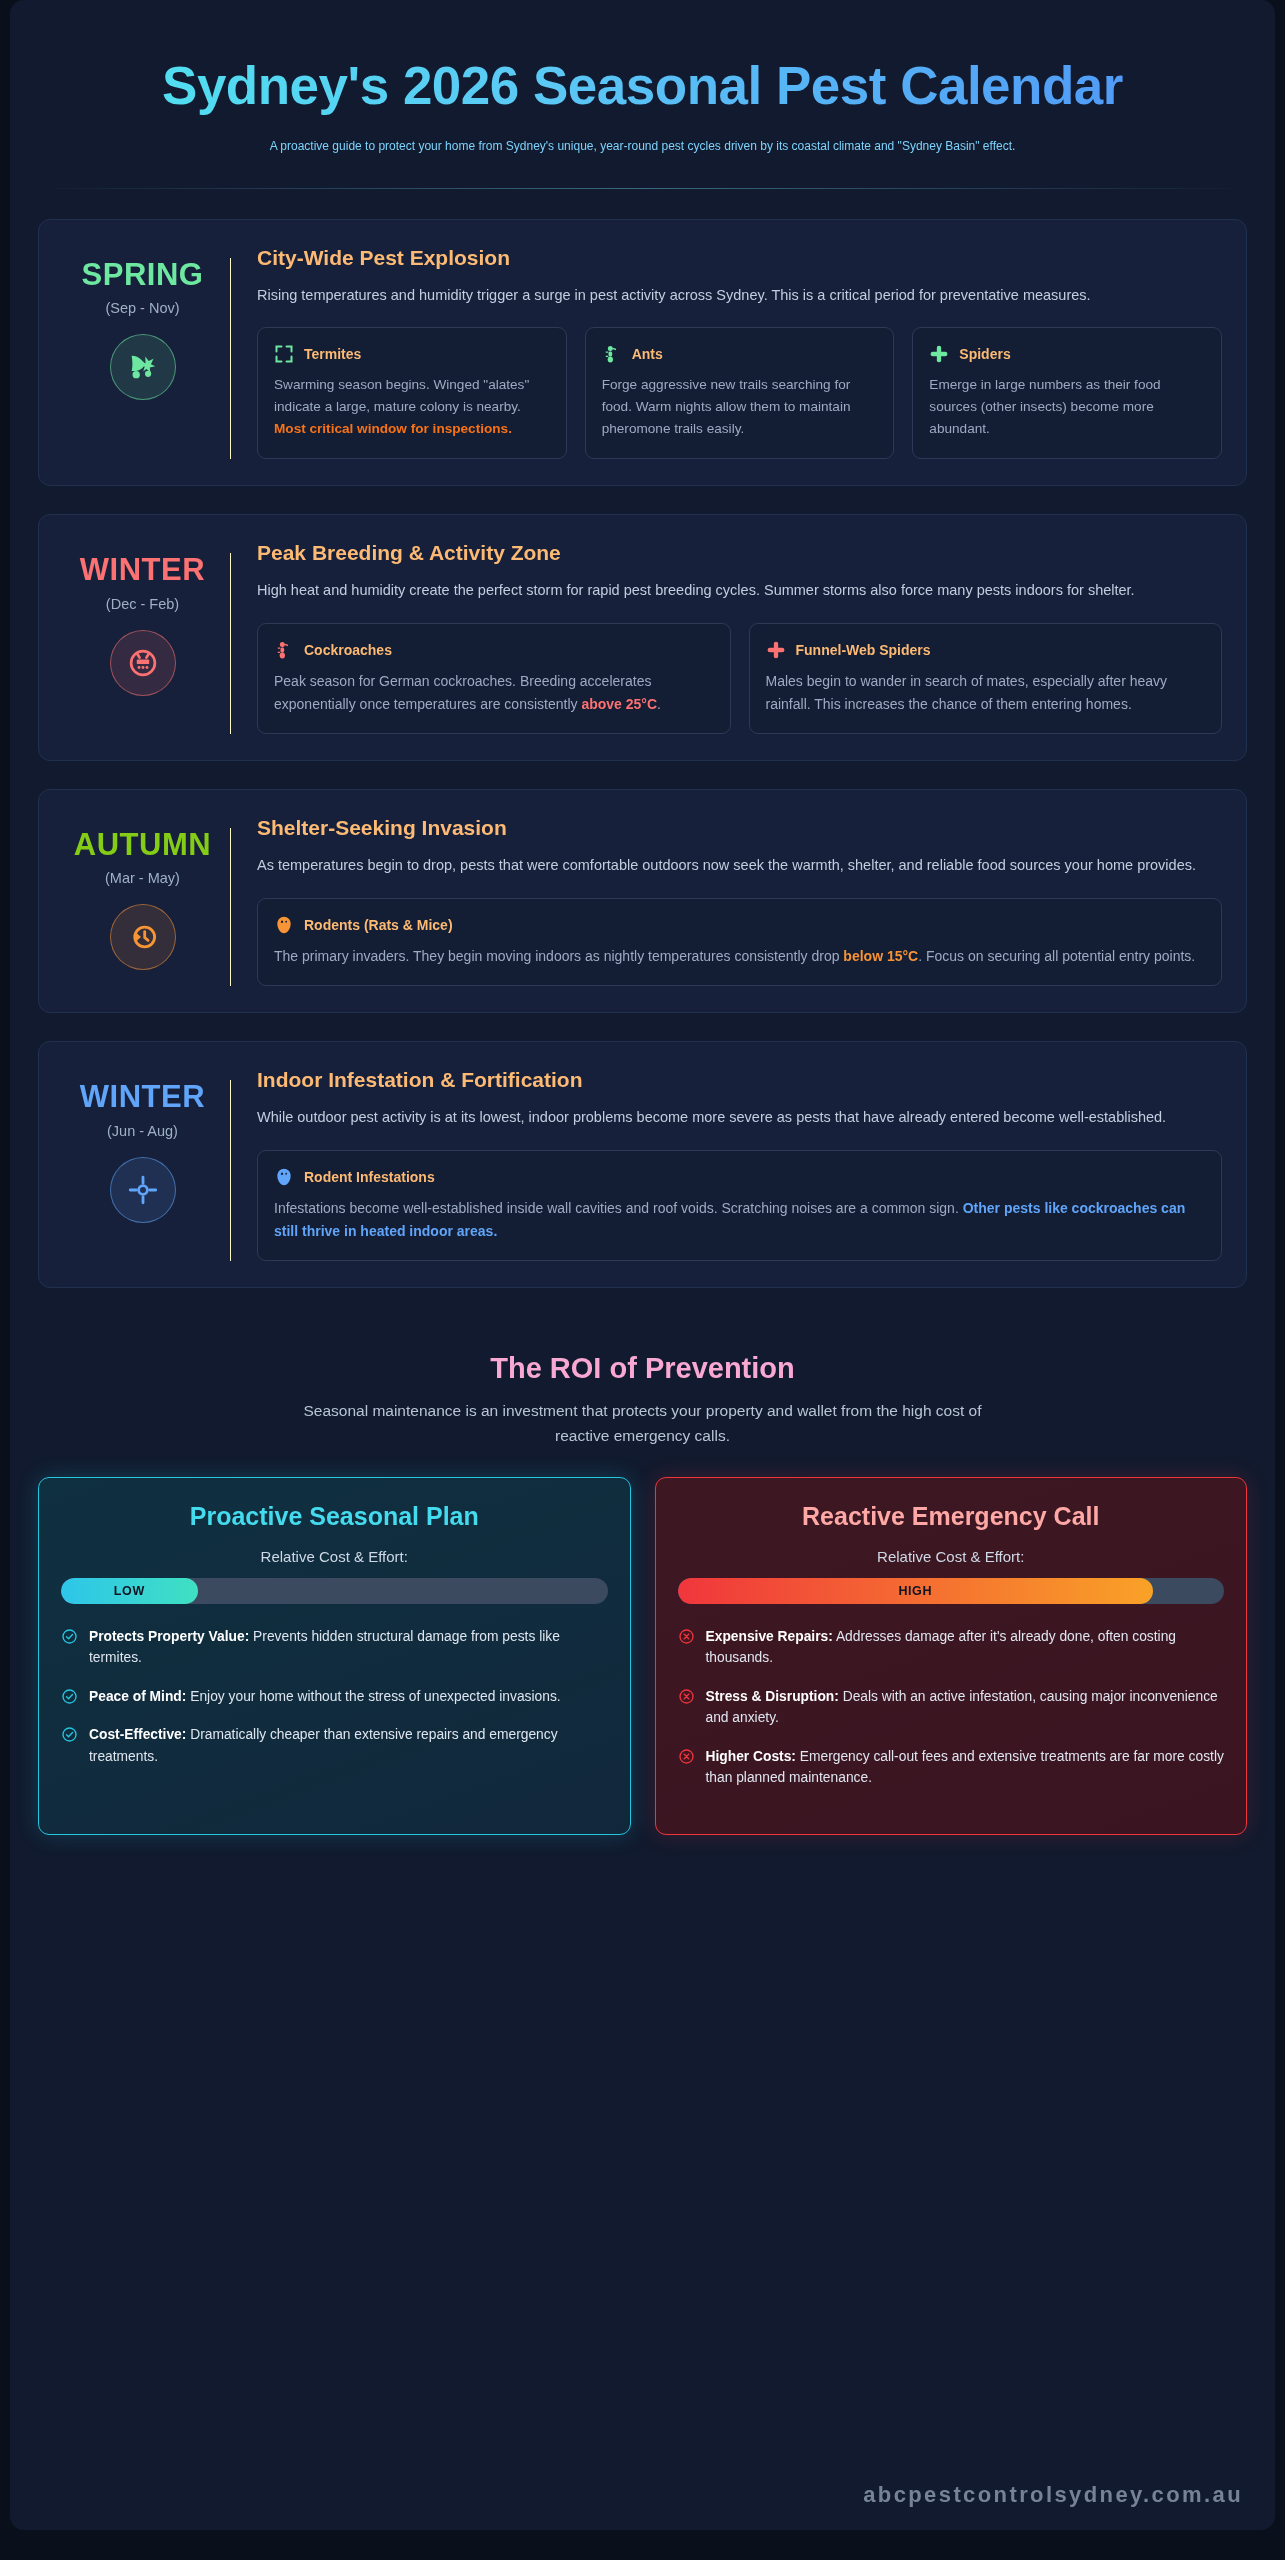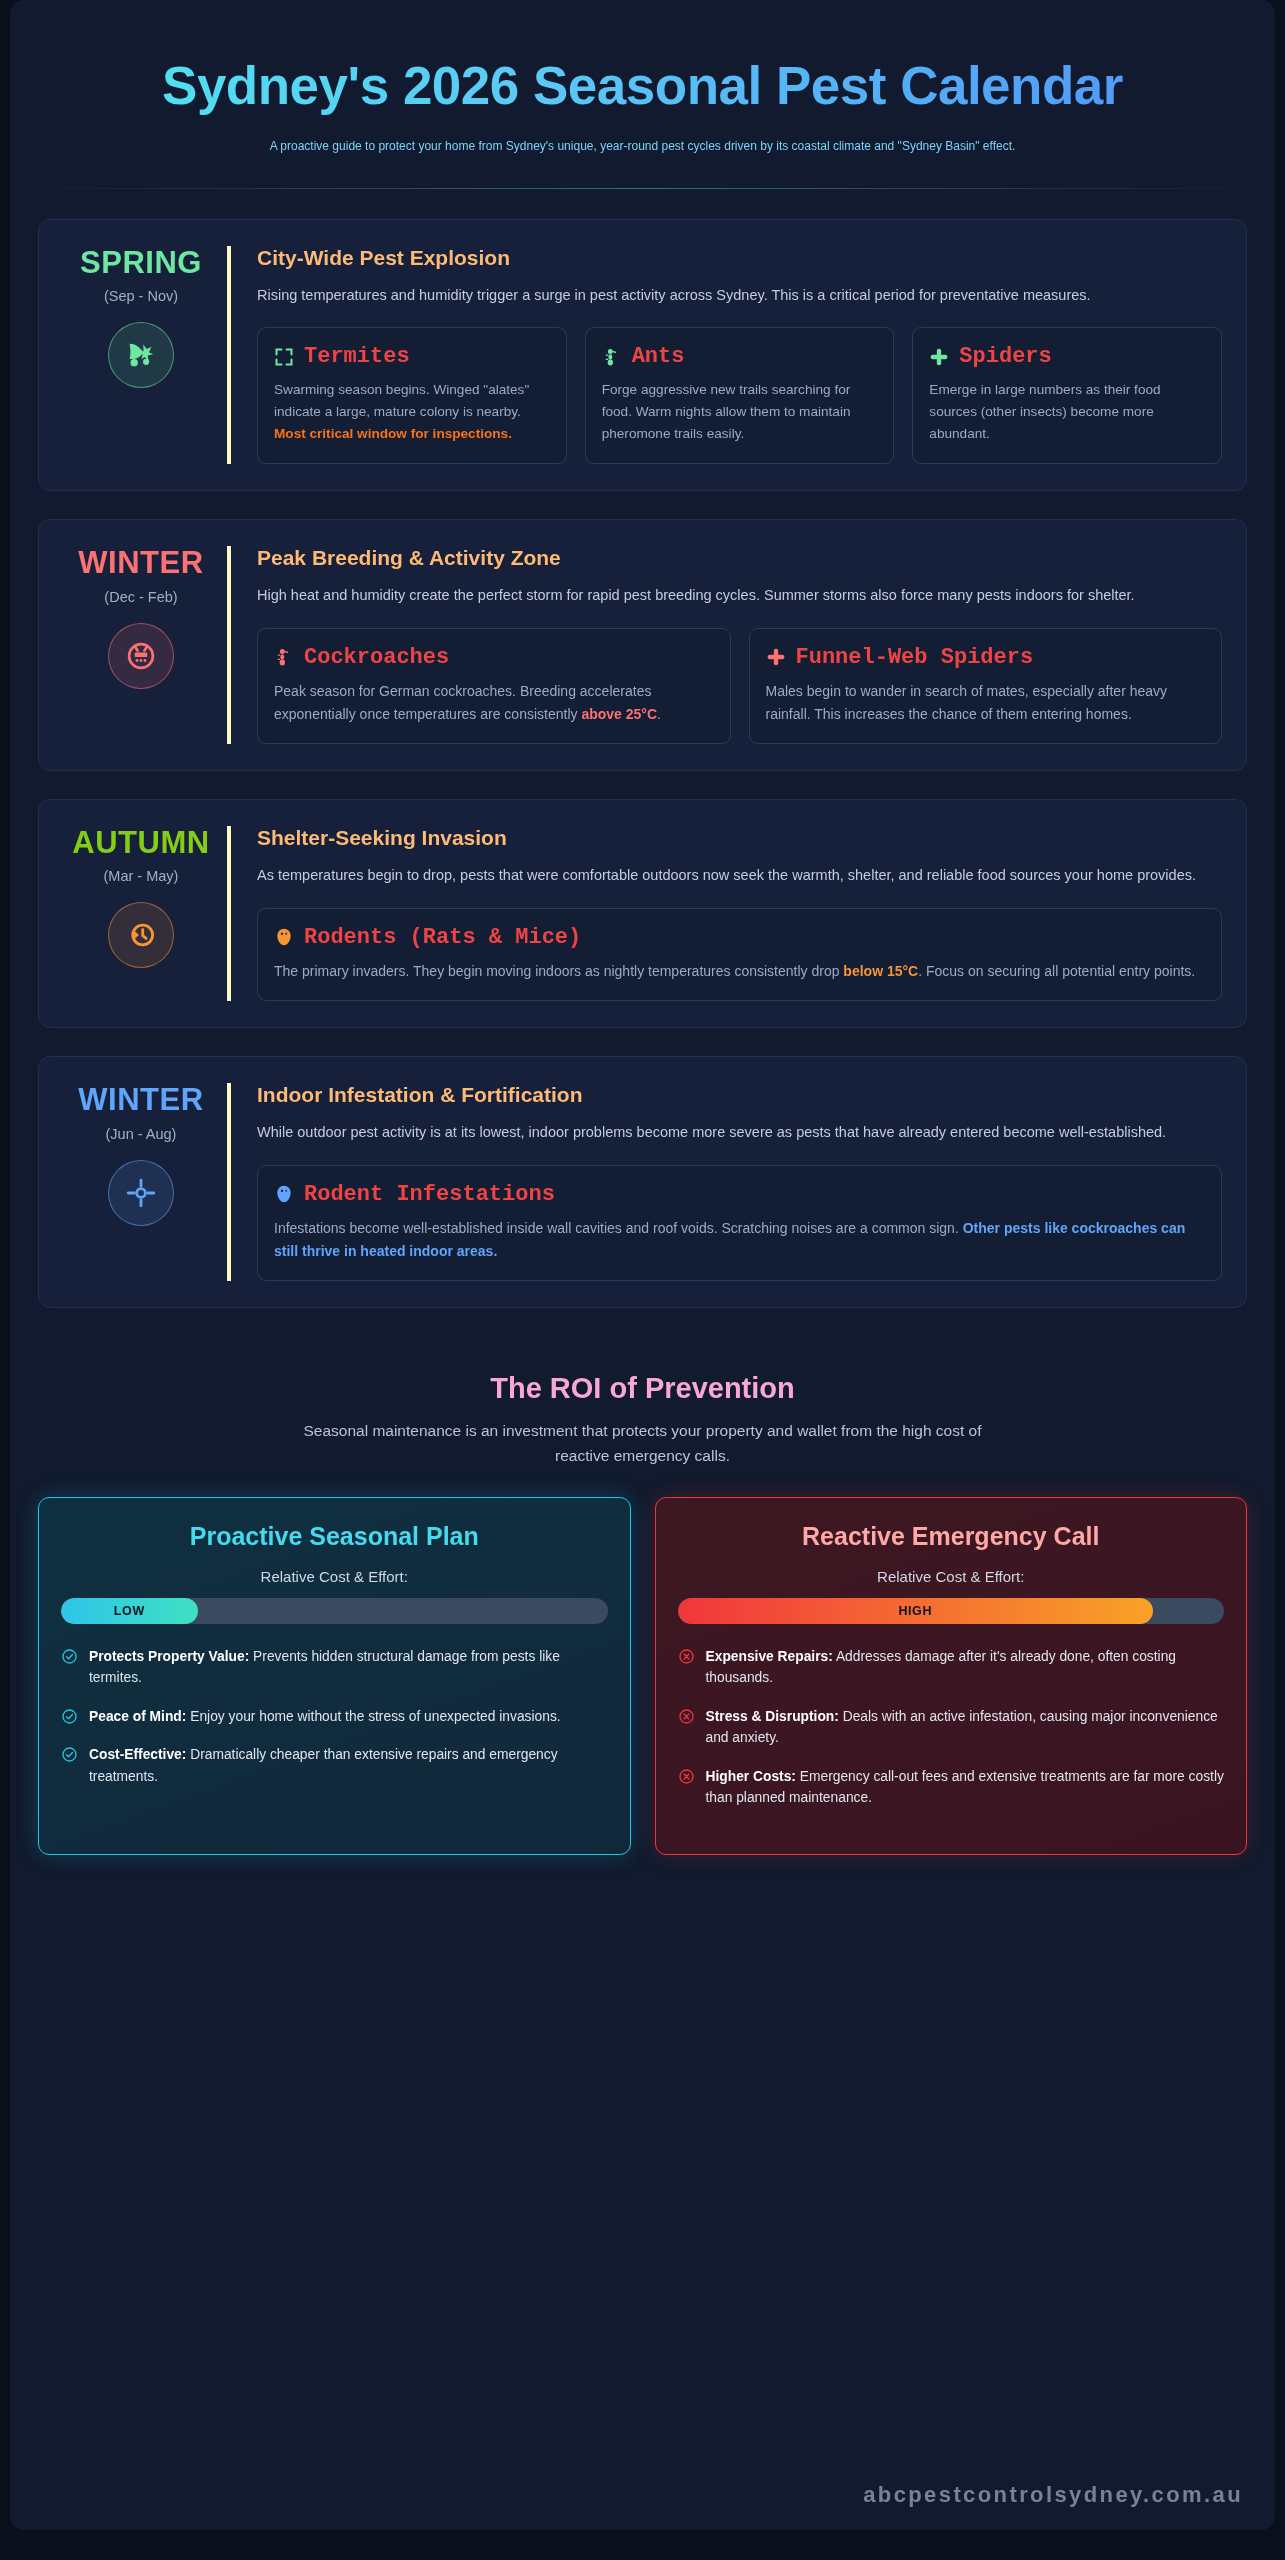--- a/index.html
+++ b/index.html
@@ -68,21 +68,21 @@
     margin-bottom: 28px;
   }
 
   .season-side {
     width: 168px;
     flex: 0 0 168px;
     text-align: center;
     border-right: 1px solid #2a3category;
     padding-right: 8px;
   }
-  .season-side { border-right: 4px solid #fef9c3; }
+  .season-side { border-right: 1px solid #fef9c3; margin-top: 12px; }
 
   .season-name {
     font-size: 31px;
     font-weight: bold;
     letter-spacing: 0.5px;
     line-height: 1.1;
   }
   .season-months {
     margin-top: 8px;
     font-size: 14.5px;
@@ -117,21 +117,21 @@
   .pest-grid.three > .pest-card { flex: 1 1 33.33%; }
 
   .pest-card {
     background: #131d33;
     border: 1px solid #2a3category;
     border: 1px solid #2c3a58;
     border-radius: 9px;
     padding: 16px 16px 18px 16px;
   }
   .pest-head { display: flex; align-items: center; gap: 10px; margin-bottom: 10px; }
-  .pest-name { font-size: 22px; font-weight: bold; color: #ef4444; font-family: Liberation Mono, monospace; }
+  .pest-name { font-size: 14px; font-weight: bold; color: #fdba74; }
   .pest-ico { width: 20px; height: 20px; flex: 0 0 20px; display:block; }
   .pest-text { font-size: 13.6px; line-height: 1.62; color: #9dabc2; }
   .pest-text b { font-weight: bold; }
 
   .season.wide .pest-text { font-size: 14px; }
 
   
   .roi { padding: 36px 28px 0 28px; text-align: center; }
   .roi-title { font-size: 29px; font-weight: bold; color: #f9a8d4; }
   .roi-sub {

